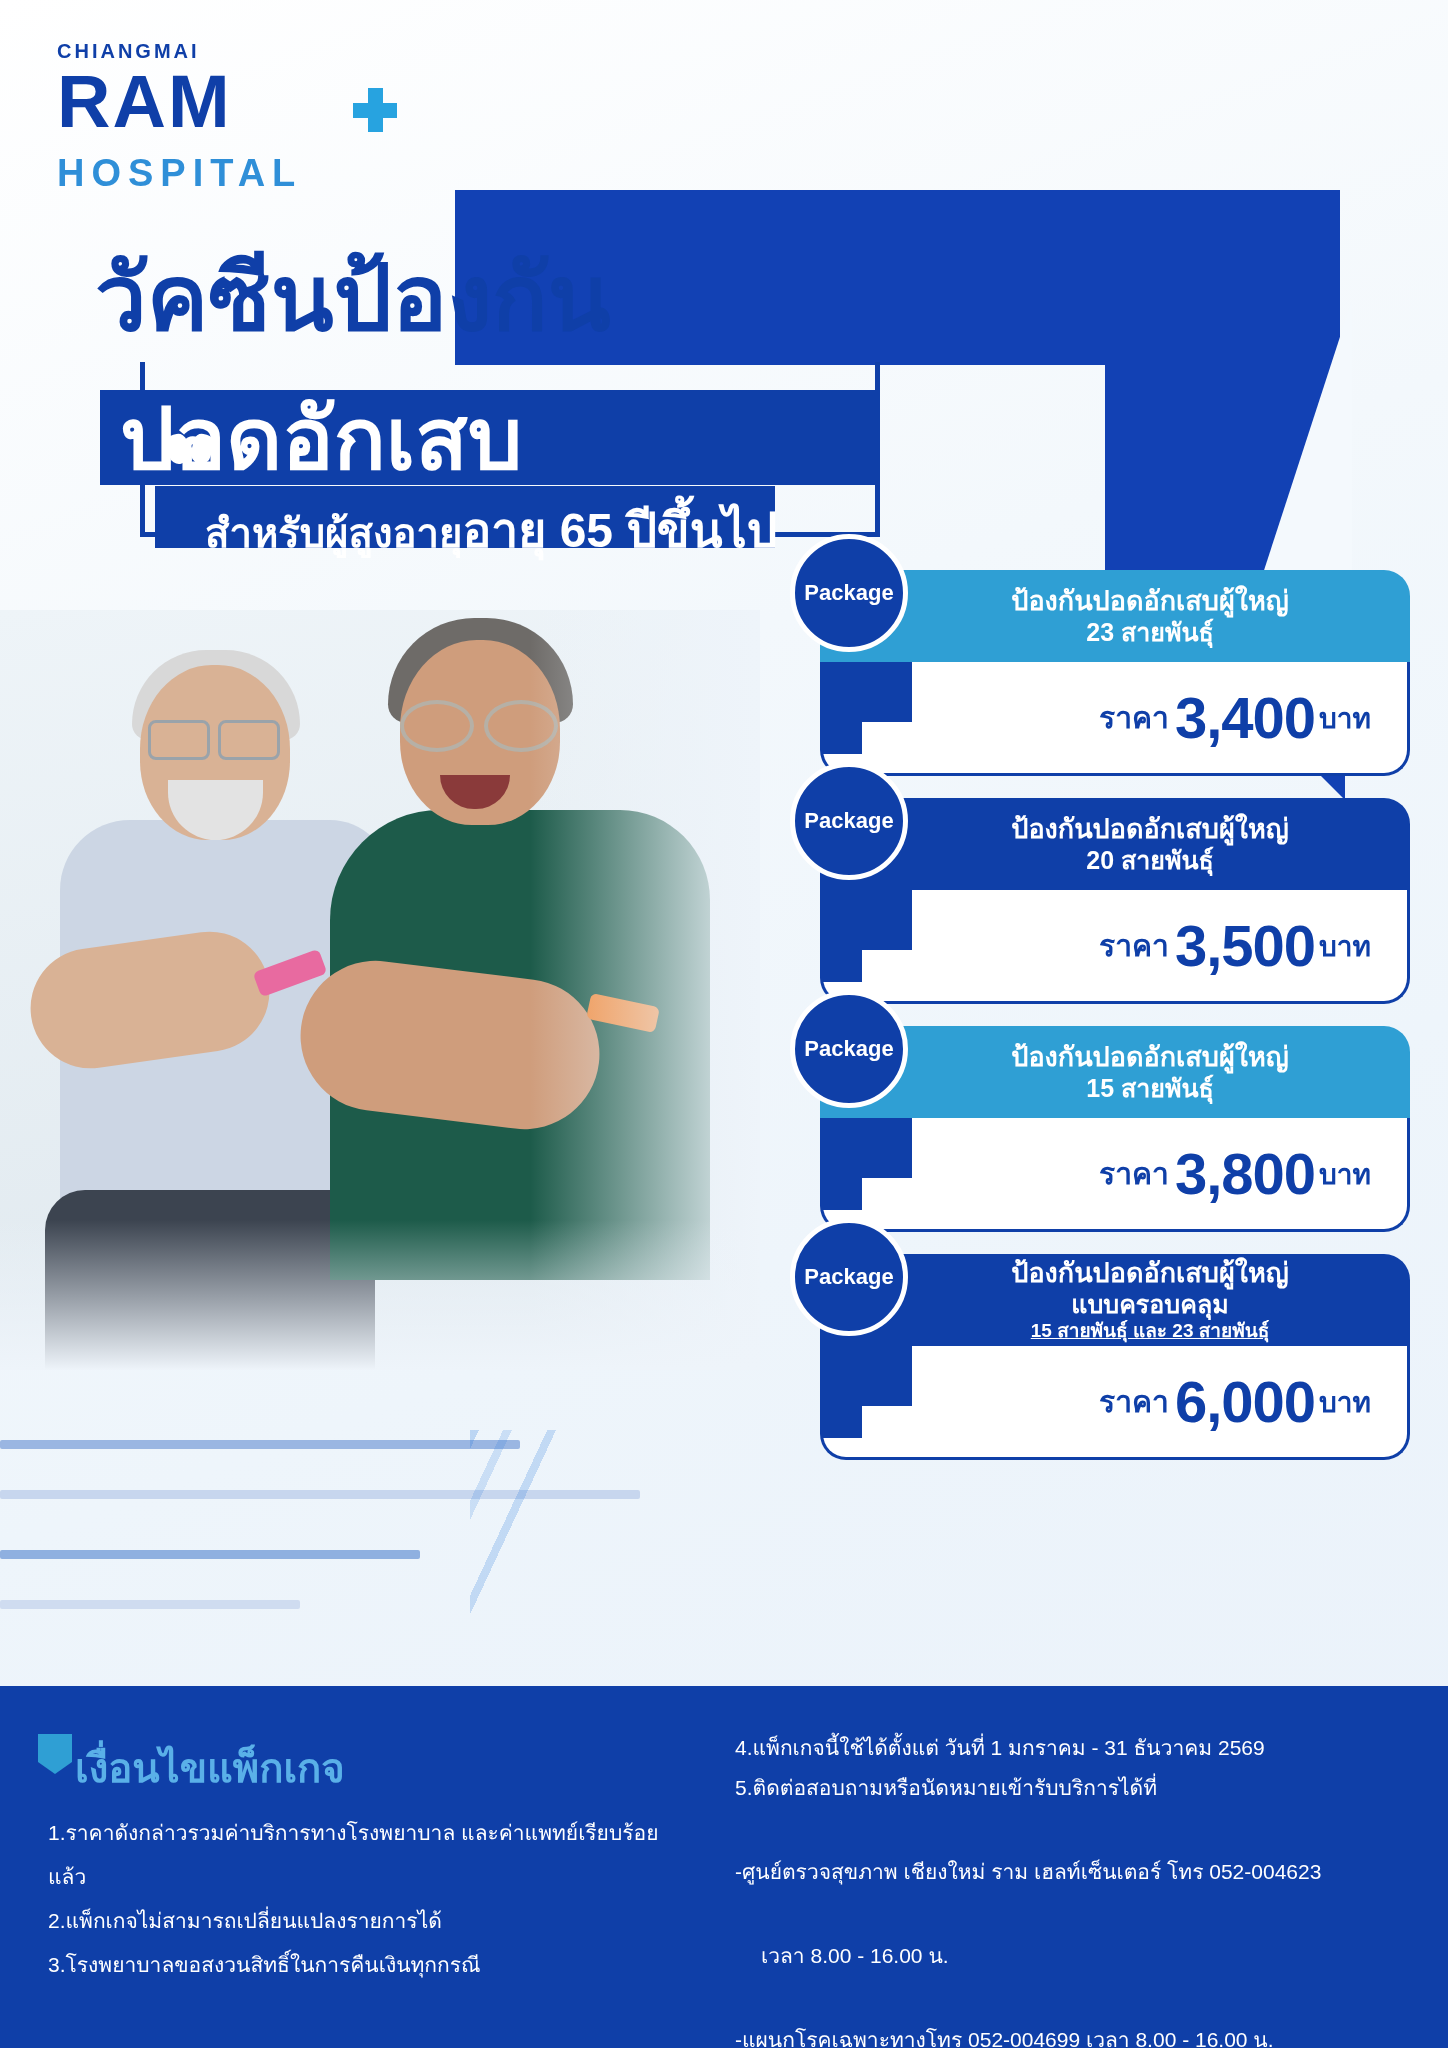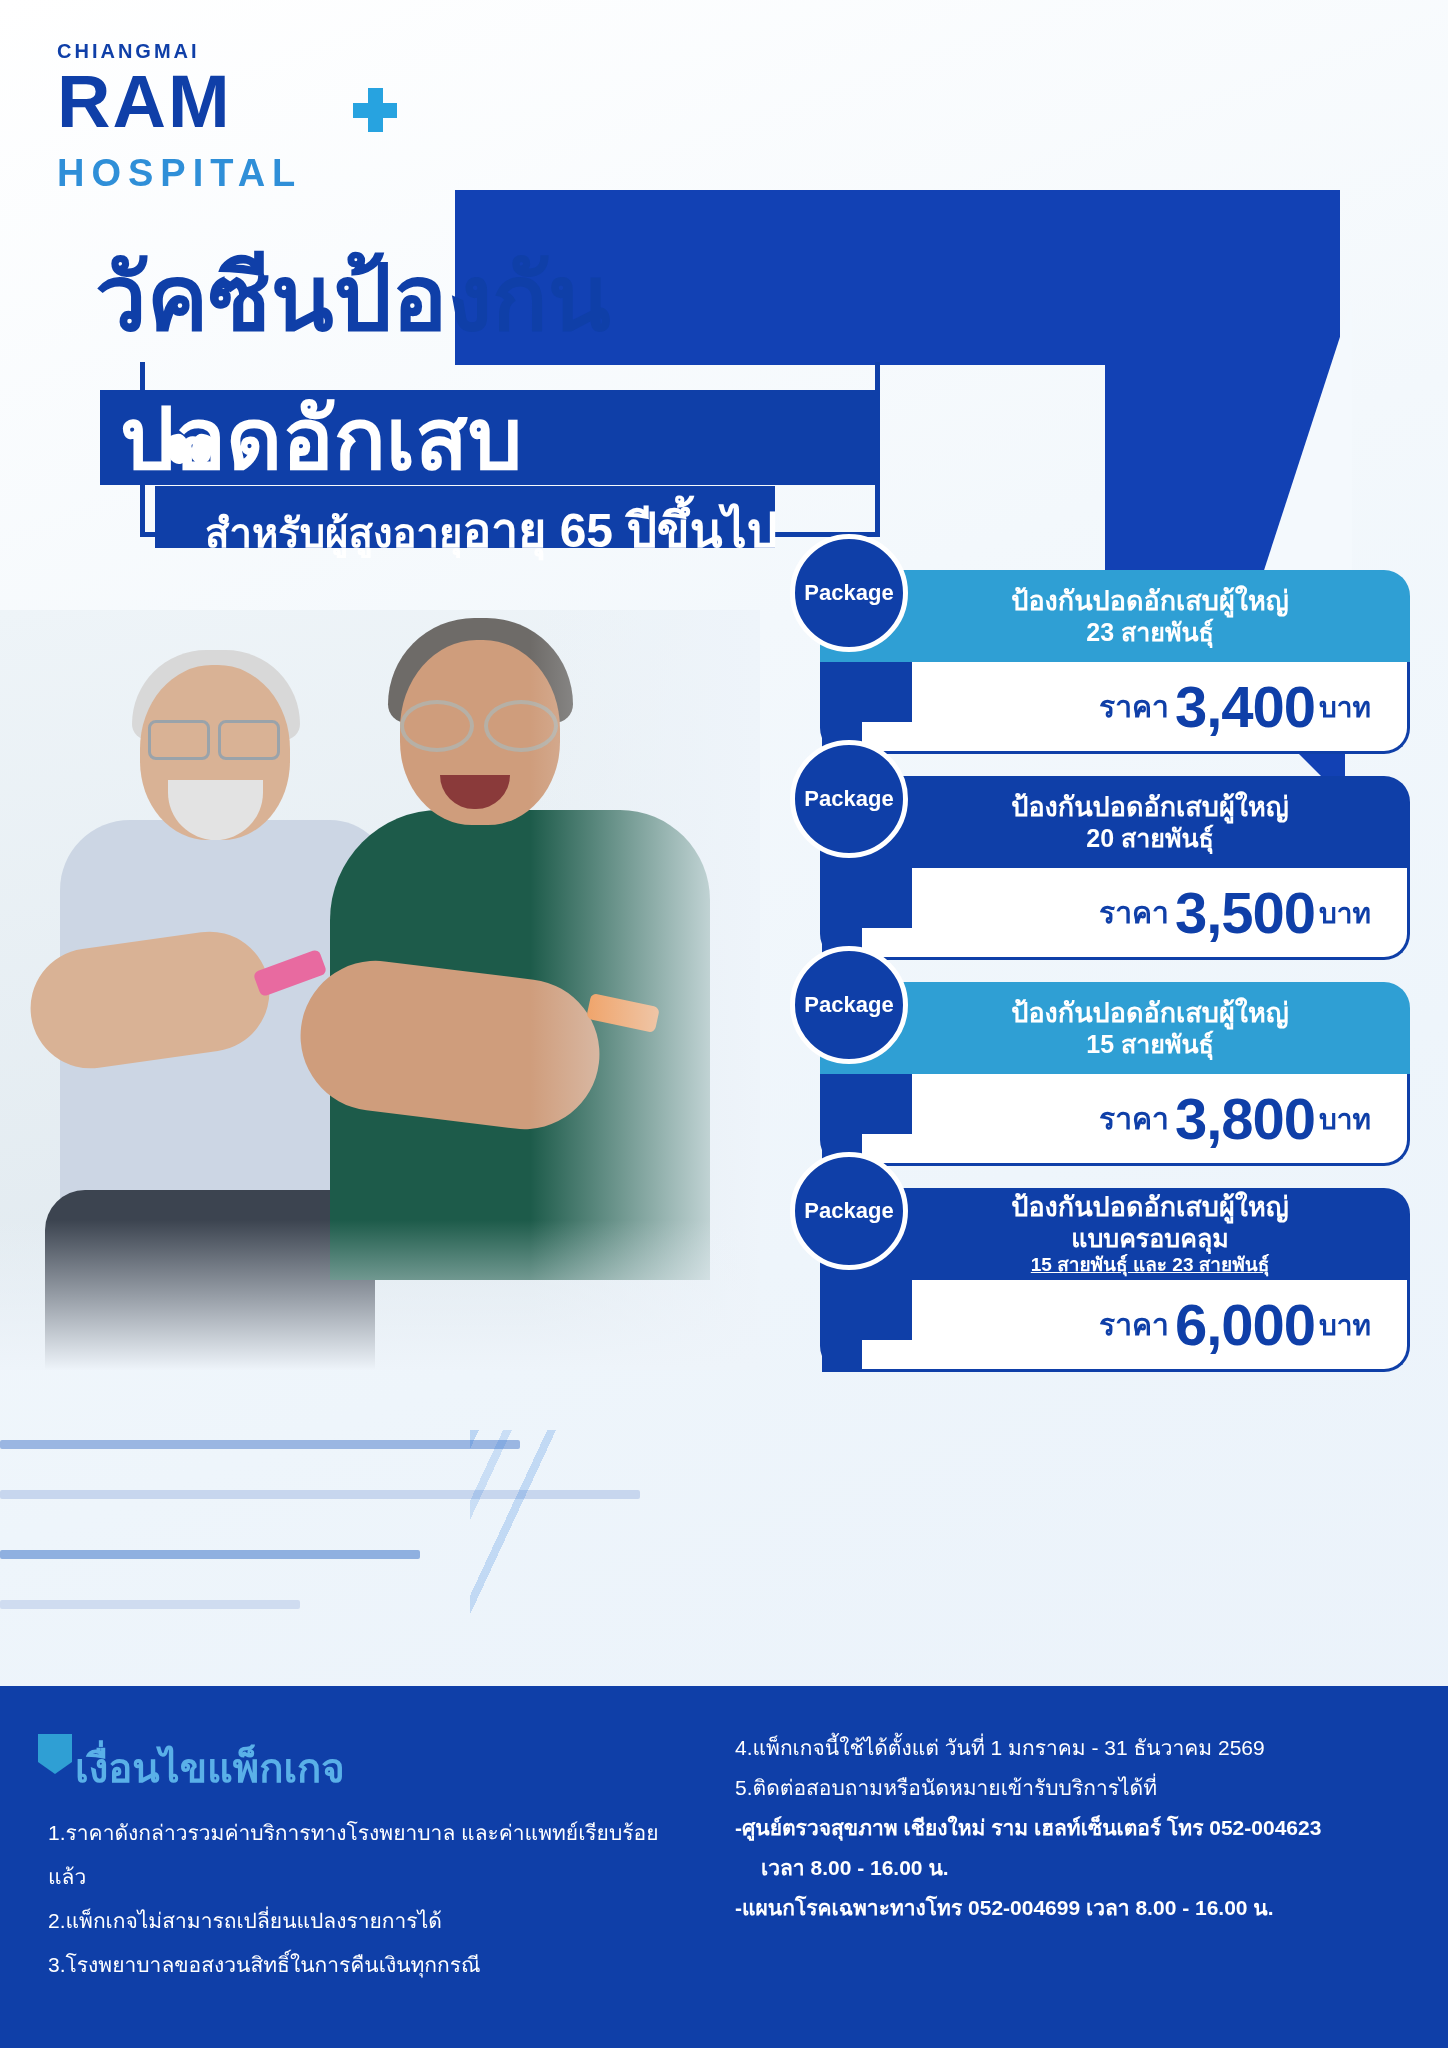--- a/index.html
+++ b/index.html
@@ -83,40 +83,40 @@
   
   .packages{position:absolute;left:820px;top:570px;width:590px;}
   .pkg{position:relative;margin-bottom:22px;}
   .pkg-top{position:relative;border-radius:26px 26px 0 0;height:92px;display:flex;align-items:center;justify-content:center;
      text-align:center;color:#ffffff;flex-direction:column;padding-left:70px;box-sizing:border-box;}
   .pkg-top.light{background:#2f9fd4;}
   .pkg-top.dark{background:#0f3fa8;}
   .pkg-top .t1{font-size:27px;font-weight:bold;line-height:32px;}
   .pkg-top .t2{font-size:25px;font-weight:bold;line-height:30px;}
   .pkg-top .t3{font-size:19px;font-weight:bold;line-height:24px;text-decoration:underline;}
-  .pkg-price{position:relative;height:92px;background:#ffffff;border-radius:0 0 26px 26px;
+  .pkg-price{position:relative;height:114px;background:#ffffff;border-radius:0 0 26px 26px;
      display:flex;align-items:center;justify-content:flex-end;padding-right:36px;box-sizing:border-box;
      border:3px solid #0f3fa8;border-top:none;}
   .pkg-price .lbl{font-size:30px;font-weight:bold;color:#0f3fa8;margin-right:6px;}
   .pkg-price .num{font-size:58px;font-weight:bold;color:#0f3fa8;letter-spacing:-1px;}
   .pkg-price .unit{font-size:28px;font-weight:bold;color:#0f3fa8;margin-left:4px;}
   .pkg-notch{position:absolute;left:-1px;top:0;width:90px;height:60px;background:#0f3fa8;border-radius:0 0 0 0;}
   .pkg-notch:after{content:"";position:absolute;left:0;top:60px;width:40px;height:32px;background:#0f3fa8;}
   .badge{position:absolute;left:-30px;top:-36px;width:108px;height:108px;border-radius:50%;background:#0f3fa8;
      color:#ffffff;display:flex;align-items:center;justify-content:center;font-size:22px;font-weight:bold;
      border:5px solid #ffffff;z-index:5;}
 
   
   .footer{position:absolute;left:0;top:1686px;width:1448px;height:362px;background:#0f3fa8;color:#ffffff;}
   .footer .title{position:absolute;left:75px;top:50px;font-size:40px;font-weight:bold;color:#5ab0e8;}
   .footer .flag{position:absolute;left:38px;top:48px;width:34px;height:40px;background:#2f9fd4;
      clip-path:polygon(0 0,100% 0,100% 70%,50% 100%,0 70%);}
   .footer .left{position:absolute;left:48px;top:125px;width:640px;font-size:21px;line-height:44px;}
   .footer .right{position:absolute;left:735px;top:42px;width:680px;font-size:21px;line-height:40px;}
-  .footer .right .b{font-weight:bold;}
+  .footer .right .b{font-weight:normal;margin-top:44px;}
   .footer .right .ind{padding-left:26px;}
 </style>
 </head>
 <body>
 
 <div class="poster">
 
   <div class="tr-block-1"></div>
   <div class="tr-block-2"></div>
   <div class="tr-corner"></div>

